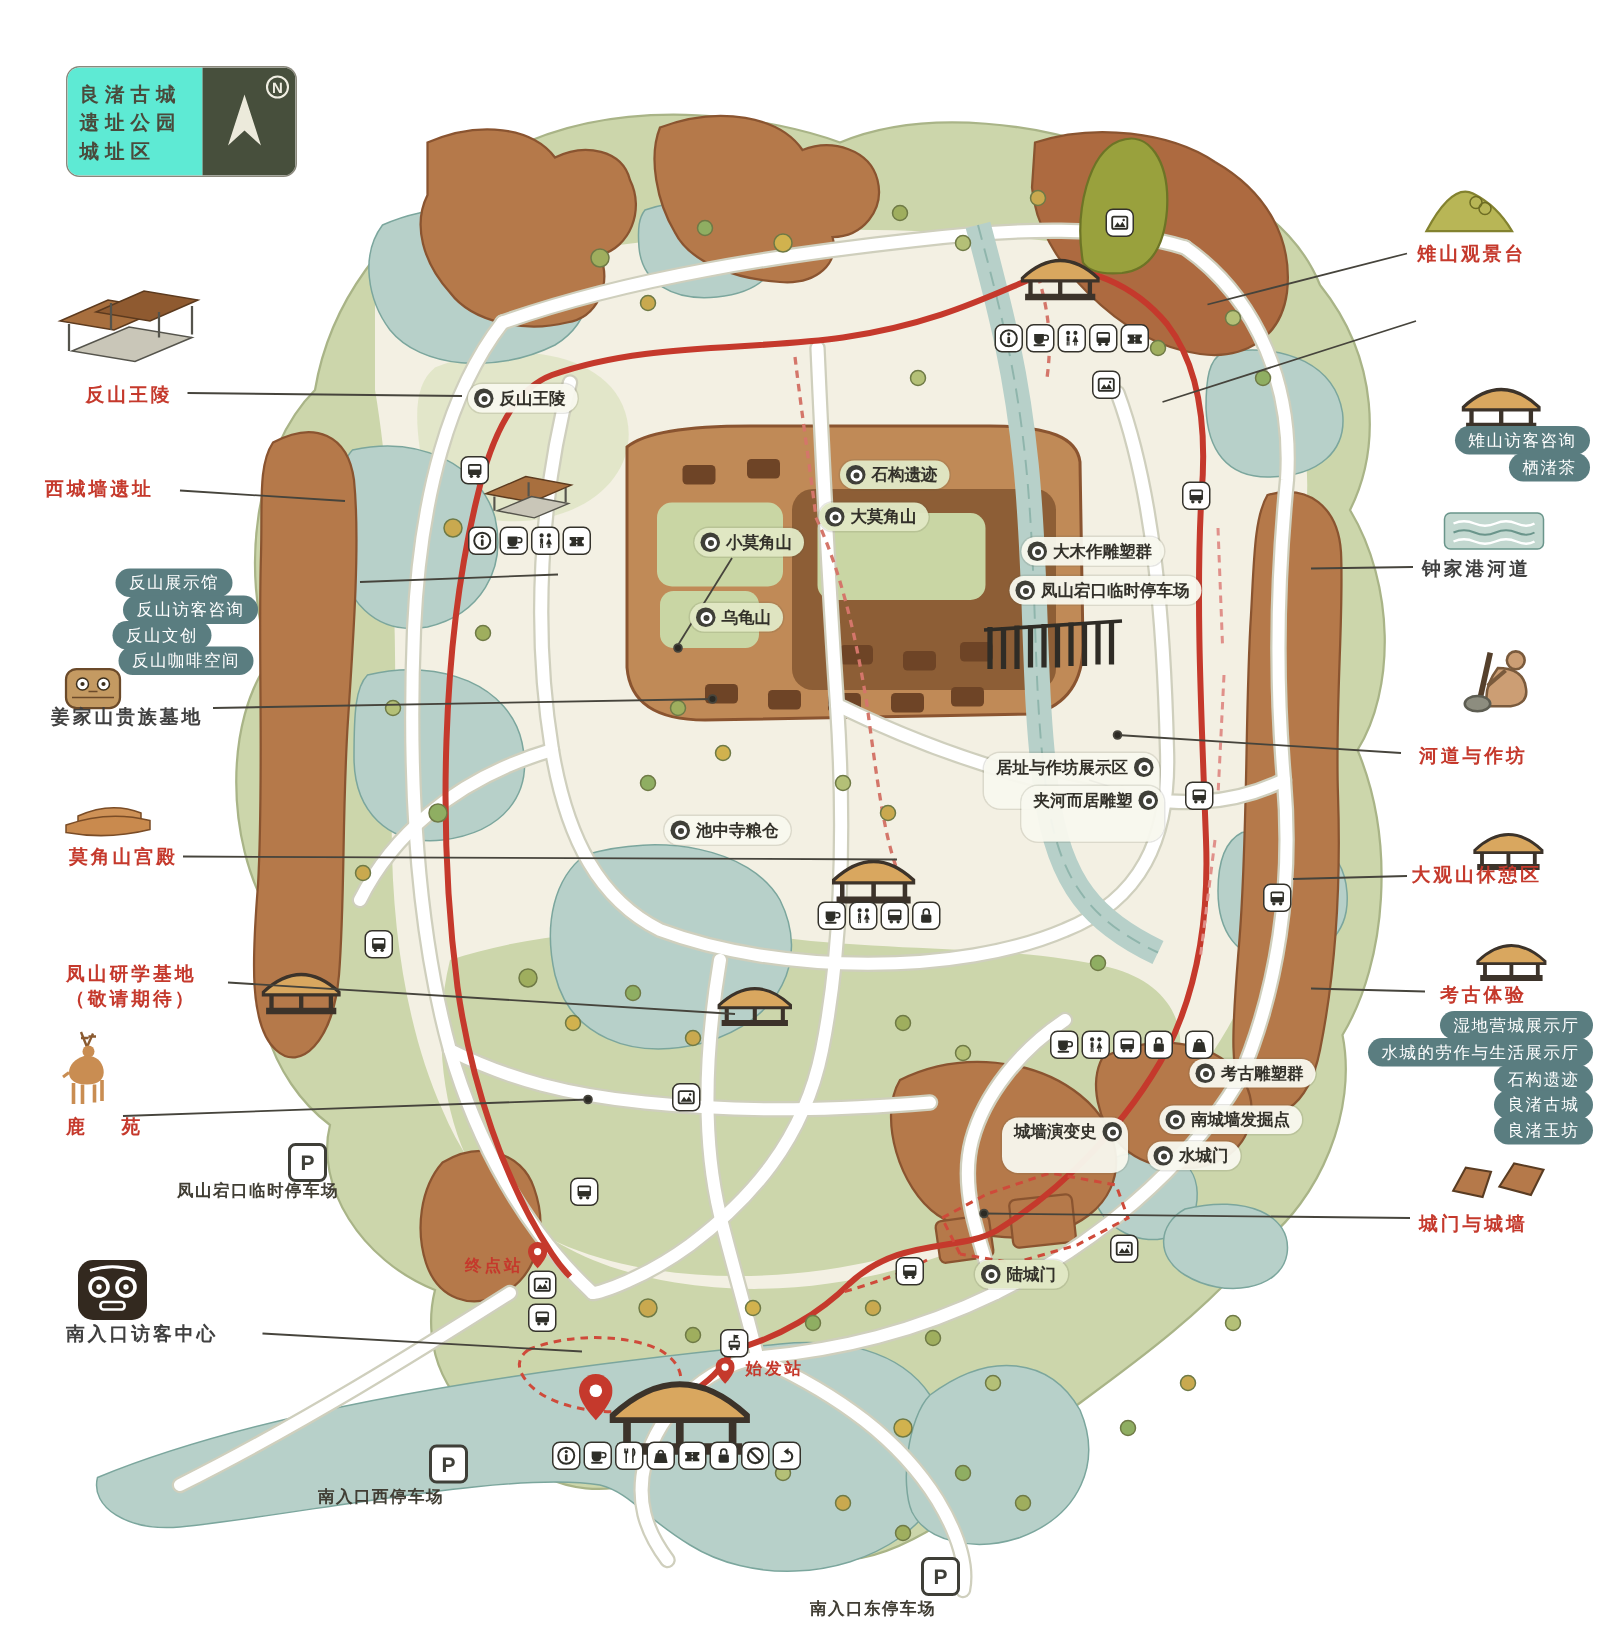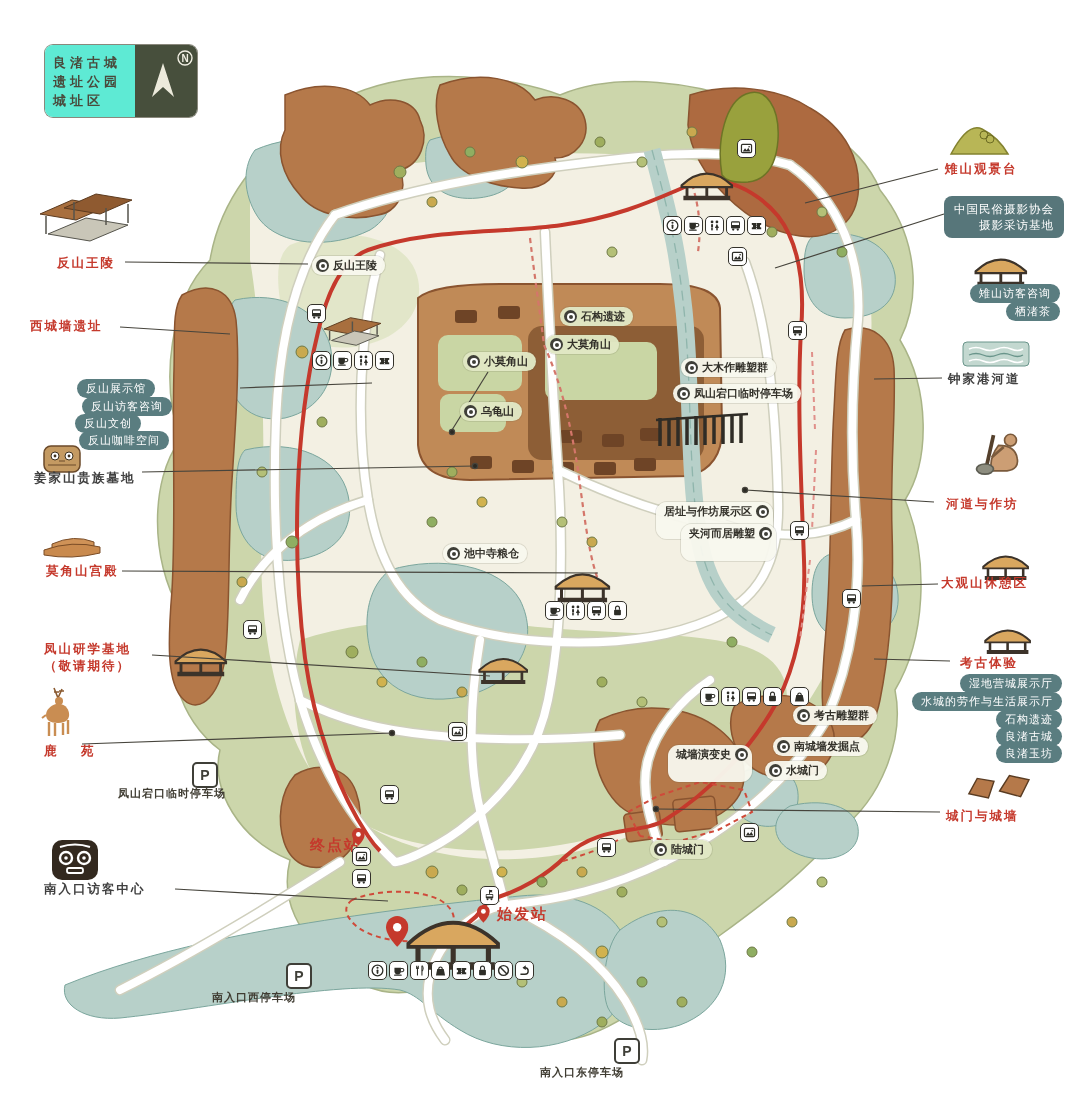--- a/index.html
+++ b/index.html
@@ -14,21 +14,21 @@
       padding:2px 9px;border-radius:10px;white-space:nowrap;}
   .dkbox{background:#57767a;color:#fff;font-size:11.5px;letter-spacing:1px;line-height:16px;
          padding:5px 10px;border-radius:8px;text-align:right;white-space:nowrap;}
   .mp{display:inline-flex;align-items:center;gap:4px;background:rgba(248,248,238,.95);
       border-radius:11px;padding:2px 8px 2px 4px;font-size:11px;font-weight:bold;color:#33312a;
       white-space:nowrap;box-shadow:0 0 0 1px rgba(90,90,70,.15);}
   .mp.rev{flex-direction:row-reverse;padding:2px 4px 20px 8px;align-items:center;}
   .mp.green{background:rgba(224,231,196,.97);}
   .dotb{width:13px;height:13px;border-radius:50%;background:#3f3f38;position:relative;flex:0 0 auto;}
   .dotb::after{content:"";position:absolute;inset:2.5px;border-radius:50%;border:2px solid #fff;}
-  .station{color:#c5392c;font-size:15px;font-weight:bold;letter-spacing:2px;white-space:nowrap;text-align:right;}
+  .station{color:#c5392c;font-size:11px;font-weight:bold;letter-spacing:2px;white-space:nowrap;text-align:right;}
   .pk{color:#403d33;font-size:11px;font-weight:bold;letter-spacing:1px;width:170px;}
   .pbadge{width:22px;height:22px;background:#fff;border:2px solid #3f3f38;border-radius:5px;
           color:#3f3f38;font-weight:bold;font-size:14px;display:flex;align-items:center;justify-content:center;}
   .ico{width:19px;height:19px;background:#fff;border:1.4px solid #34322b;border-radius:5px;
        display:flex;align-items:center;justify-content:center;box-sizing:border-box;}
   .ico svg{width:13px;height:13px;}
   .icg{display:flex;gap:2px;}
   
   .titlebox{display:flex;width:152px;height:72px;border-radius:8px;overflow:hidden;
             box-shadow:0 0 0 1px #8a887c;}
@@ -430,24 +430,20 @@
 <div class="abs tp" style="left:79px;top:431px">反山咖啡空间</div>
 
 <div class="abs dl" style="left:34px;top:470px">姜家山贵族墓地</div>
 <div class="abs rl" style="left:46px;top:563px">莫角山宫殿</div>
 <div class="abs rl" style="left:44px;top:641px">凤山研学基地</div>
 <div class="abs rl" style="left:44px;top:658px">（敬请期待）</div>
 <div class="abs rl" style="left:44px;top:743px;letter-spacing:6px">鹿　苑</div>
 <div class="abs dl" style="left:44px;top:881px">南入口访客中心</div>
 
 <div class="abs rl" style="left:945px;top:161px">雉山观景台</div>
-<div class="abs dkbox" style="right:16px;top:196px">
-  <div>中国民俗摄影协会</div>
-  <div>摄影采访基地</div>
-</div>
 <div class="abs tp" style="right:20px;top:284px">雉山访客咨询</div>
 <div class="abs tp" style="right:20px;top:302px">栖渚茶</div>
 <div class="abs dl" style="left:948px;top:371px">钟家港河道</div>
 <div class="abs rl" style="left:946px;top:496px">河道与作坊</div>
 <div class="abs rl" style="left:941px;top:575px">大观山休憩区</div>
 <div class="abs rl" style="left:960px;top:655px">考古体验</div>
 <div class="abs tp" style="right:18px;top:674px">湿地营城展示厅</div>
 <div class="abs tp" style="right:18px;top:692px">水城的劳作与生活展示厅</div>
 <div class="abs tp" style="right:18px;top:710px">石构遗迹</div>
 <div class="abs tp" style="right:18px;top:727px">良渚古城</div>

